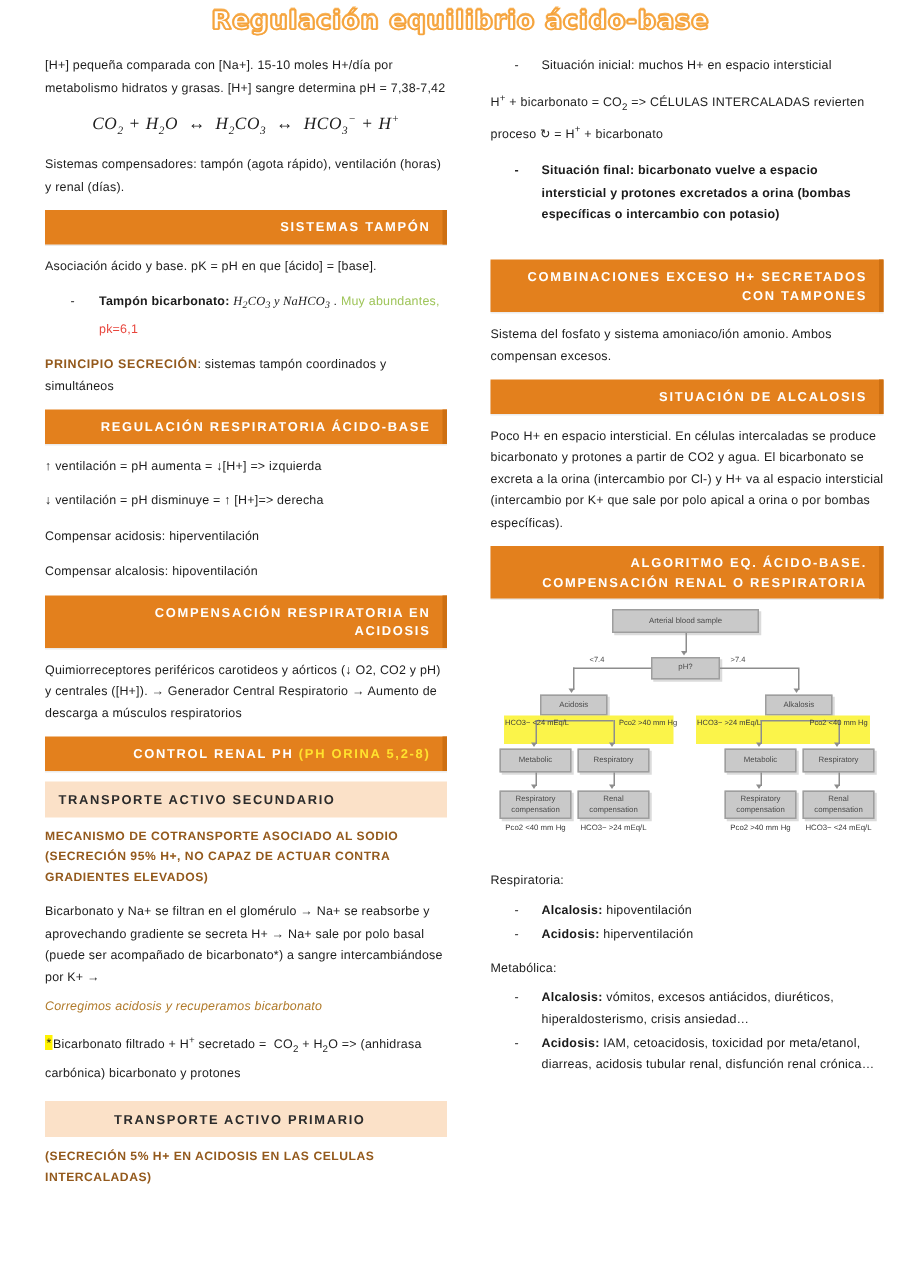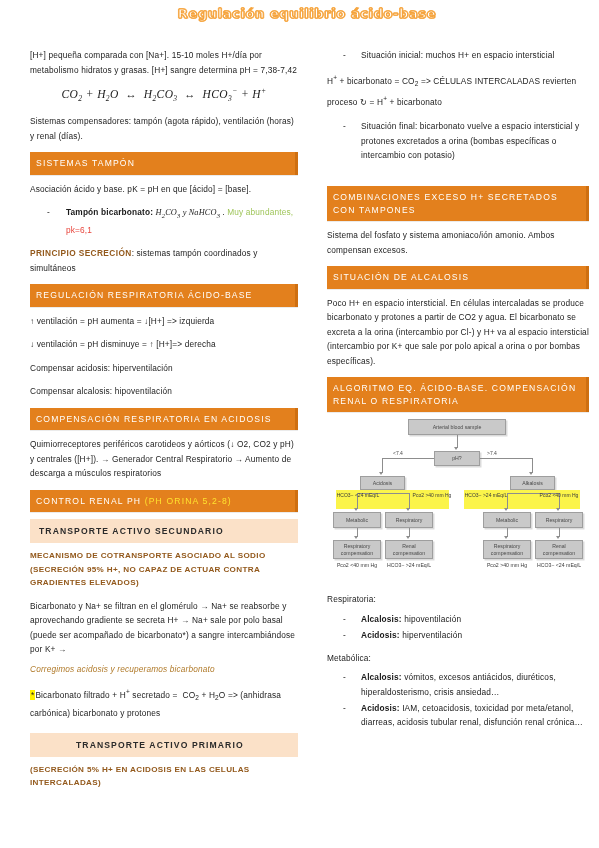--- a/index.html
+++ b/index.html
@@ -8,55 +8,56 @@
     font-family:"Liberation Sans","DejaVu Sans",sans-serif;
     color:#1a1a1a;
   }
   .page{position:relative;width:599px;height:848px;box-sizing:border-box;}
 
   
   .title-wrap{position:absolute;left:0;top:4px;width:599px;text-align:center;}
   .doc-title{
     display:inline-block;
     font-family:"DejaVu Sans",sans-serif;
-    font-size:13px;font-weight:700;letter-spacing:.6px;
+    font-size:17px;font-weight:700;letter-spacing:.6px;
     color:#ffffff;
     -webkit-text-stroke:1.1px #F5A33C;
     text-shadow:
        0 0 0 #F5A33C,
        1px 0 0 #F8B45C, -1px 0 0 #F8B45C,
        0 1px 0 #F8B45C, 0 -1px 0 #F8B45C;
     margin-left: 15px;
   }
 
   
-  .col{position:absolute;top:48px;box-sizing:border-box;}
+  .col{position:absolute;top:36px;box-sizing:border-box;}
   .col-left{left:30px;width:268px;}
   .col-right{left:327px;width:262px;}
 
   
   p.txt{
     margin:0 0 9px 0;
     font-size:8.3px;line-height:14.5px;
     letter-spacing:.15px;
     color:#1c1c1c;
   }
   p.txt.tight{margin-bottom:5px;}
 
   
   .bar{
     position:relative;
     background:#E3801D;
     color:#ffffff;
-    font-size:8.6px;font-weight:400;letter-spacing:1.15px;
-    padding:5px 8px 5px 6px;
+    font-size:8.6px;font-weight:700;letter-spacing:1.15px;
+    padding:5px 8px 5px 21px;
     margin:4px 0 7px 0;
     line-height:12.5px;
     border-right:3px solid #CE6F11;
     box-shadow:0 1px 0 rgba(0,0,0,.08);
+    text-align:right;
   }
   .bar .hl-yellow{color:#FFE22E;}
   .bar.two-line{padding-top:5px;padding-bottom:5px;}
 
   .subbar{
     background:#FBE1C8;
     color:#2b2b2b;
     font-size:8.6px;font-weight:600;letter-spacing:1.1px;
     padding:6px 9px;
     margin:0 0 6px 0;
@@ -207,21 +208,21 @@
   <div class="col col-right">
 
     <ul class="bl r">
       <li>Situación inicial: muchos H+ en espacio intersticial</li>
     </ul>
 
     <p class="txt" style="margin-top:8px;">
       H<sup>+</sup> + bicarbonato = CO<sub>2</sub> =&gt; CÉLULAS INTERCALADAS revierten proceso ↻ = H<sup>+</sup> + bicarbonato
     </p>
 
-    <ul class="bl r" style="margin-top:10px;">
+    <ul class="bl r" style="margin-top:10px;font-weight:bold;">
       <li>Situación final: bicarbonato vuelve a espacio intersticial y protones excretados a orina (bombas específicas o intercambio con potasio)</li>
     </ul>
 
     <div class="bar two-line" style="margin-top:24px;">COMBINACIONES EXCESO H+ SECRETADOS CON TAMPONES</div>
     <p class="txt">Sistema del fosfato y sistema amoniaco/ión amonio. Ambos compensan excesos.</p>
 
     <div class="bar">SITUACIÓN DE ALCALOSIS</div>
     <p class="txt">Poco H+ en espacio intersticial. En células intercaladas se produce bicarbonato y protones a partir de CO2 y agua. El bicarbonato se excreta a la orina (intercambio por Cl-) y H+ va al espacio intersticial (intercambio por K+ que sale por polo apical a orina o por bombas específicas).</p>
 
     <div class="bar two-line">ALGORITMO EQ. ÁCIDO-BASE. COMPENSACIÓN RENAL O RESPIRATORIA</div>

